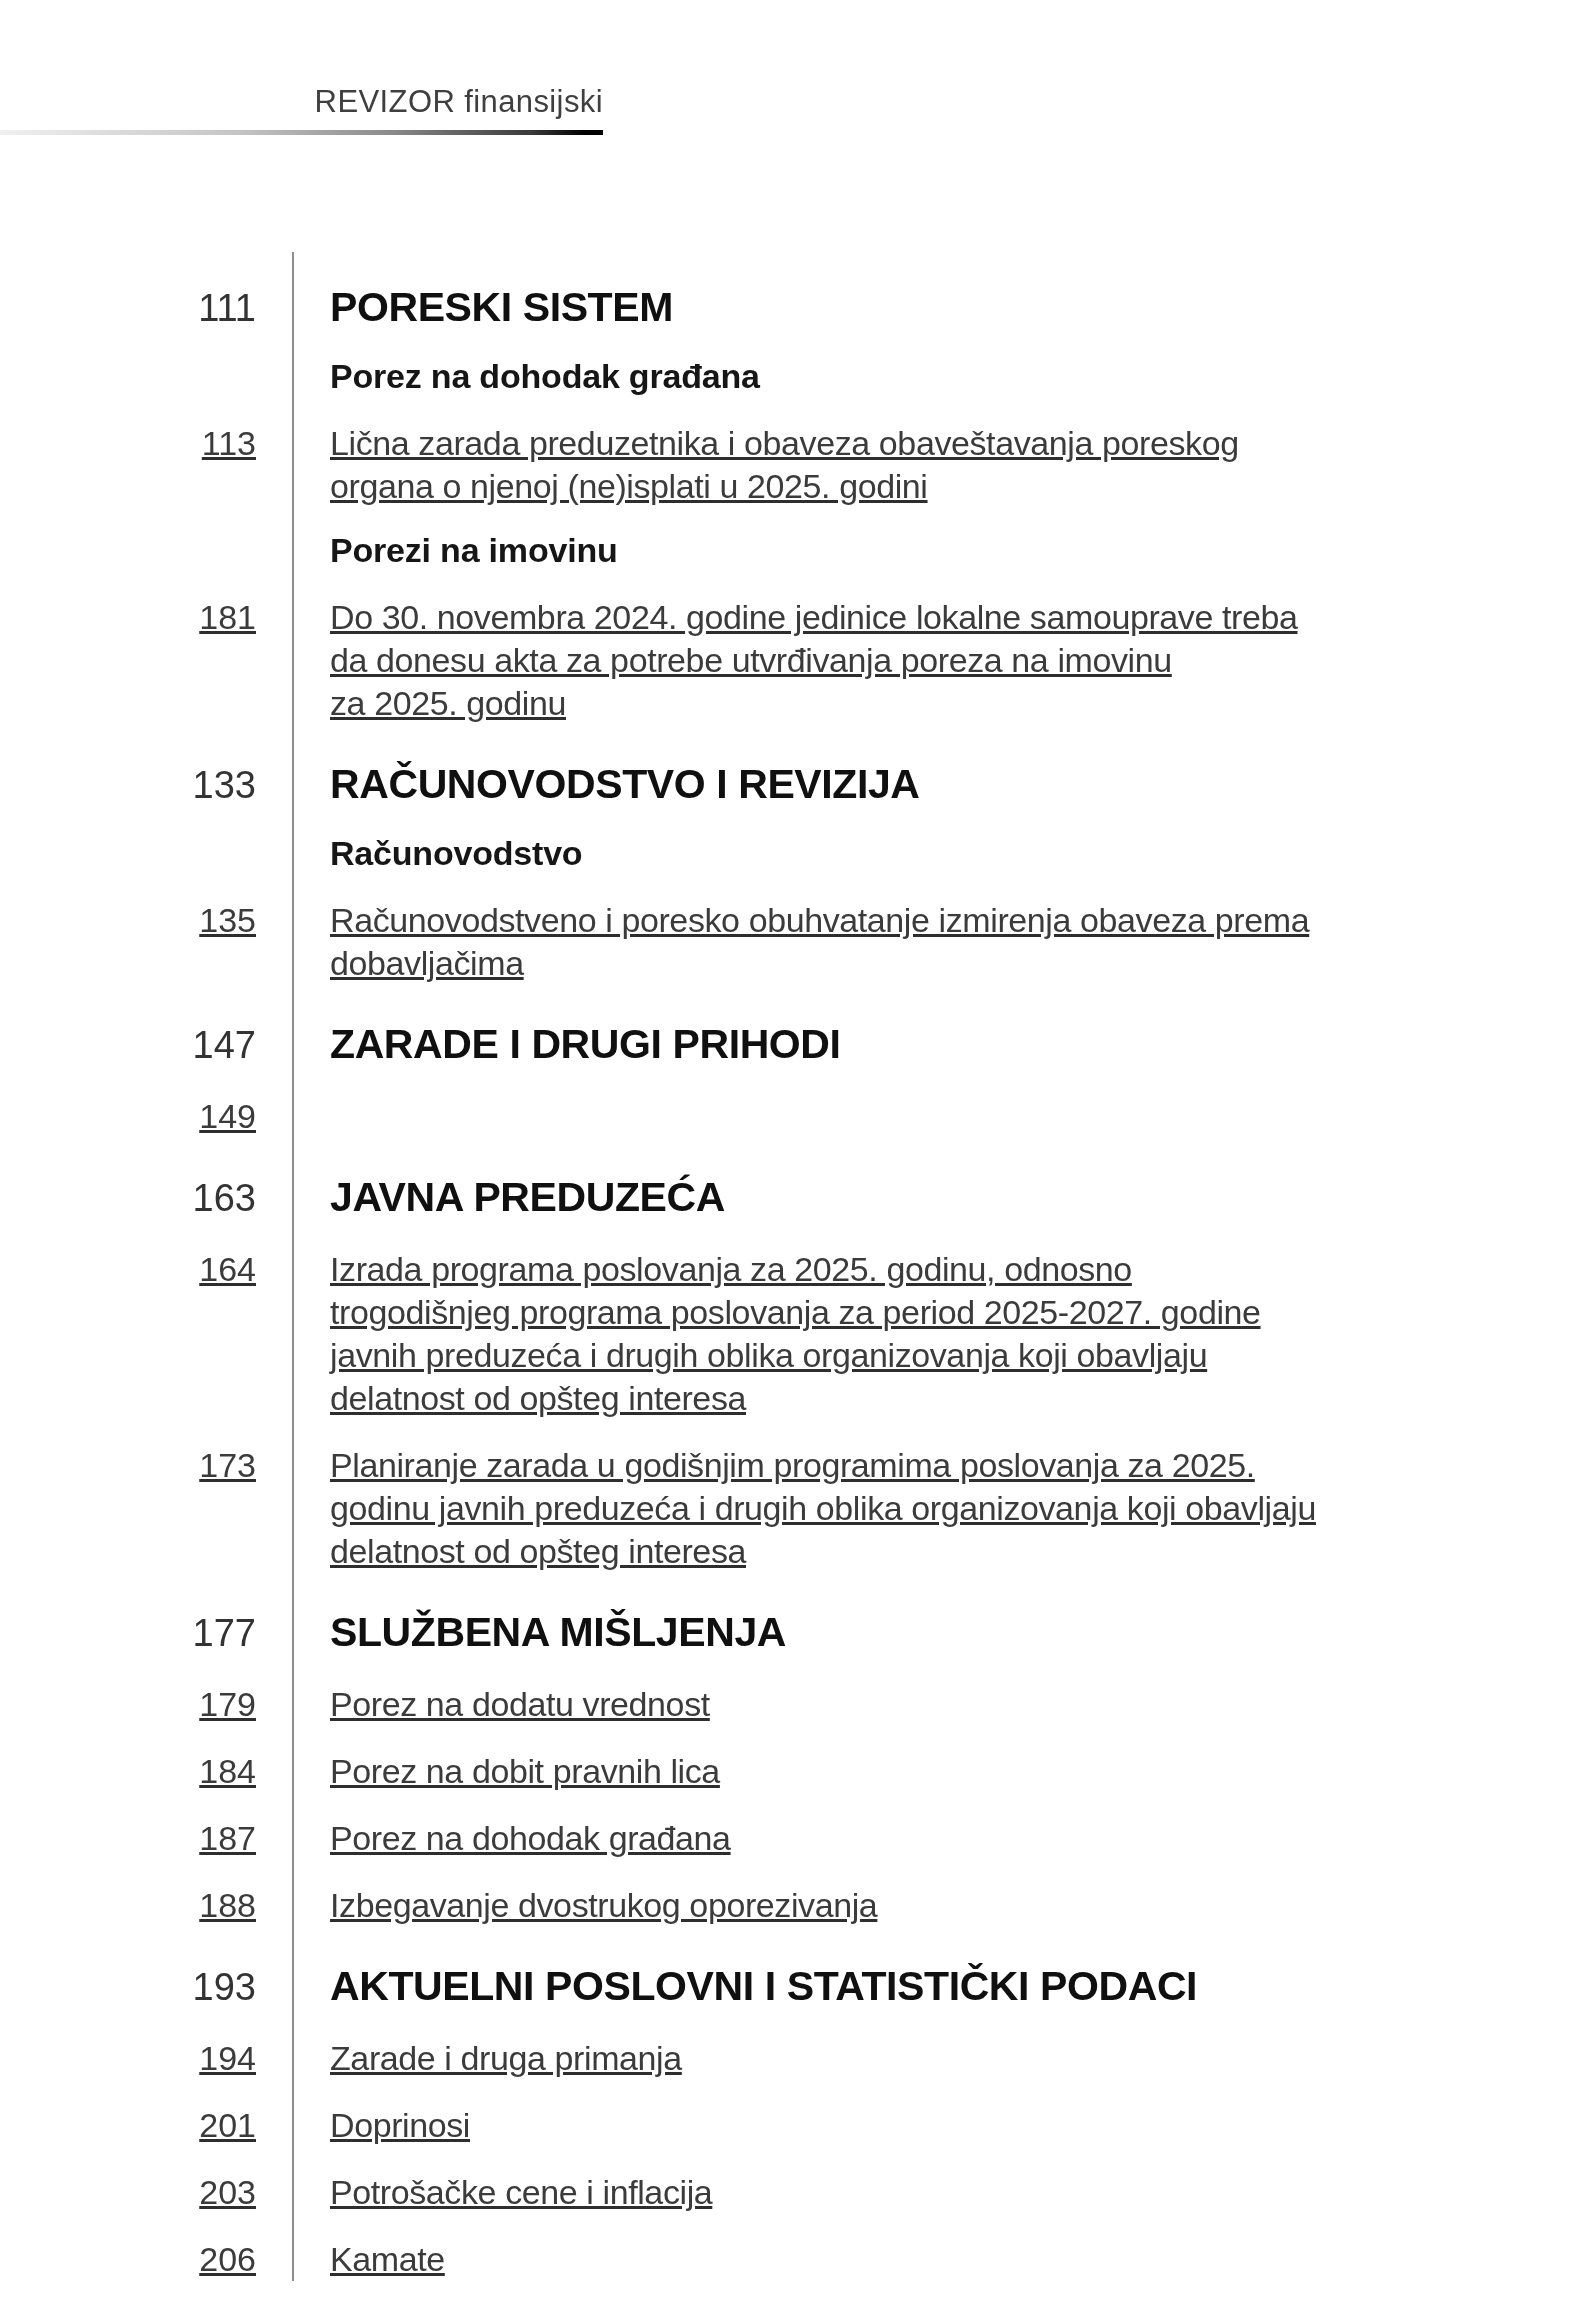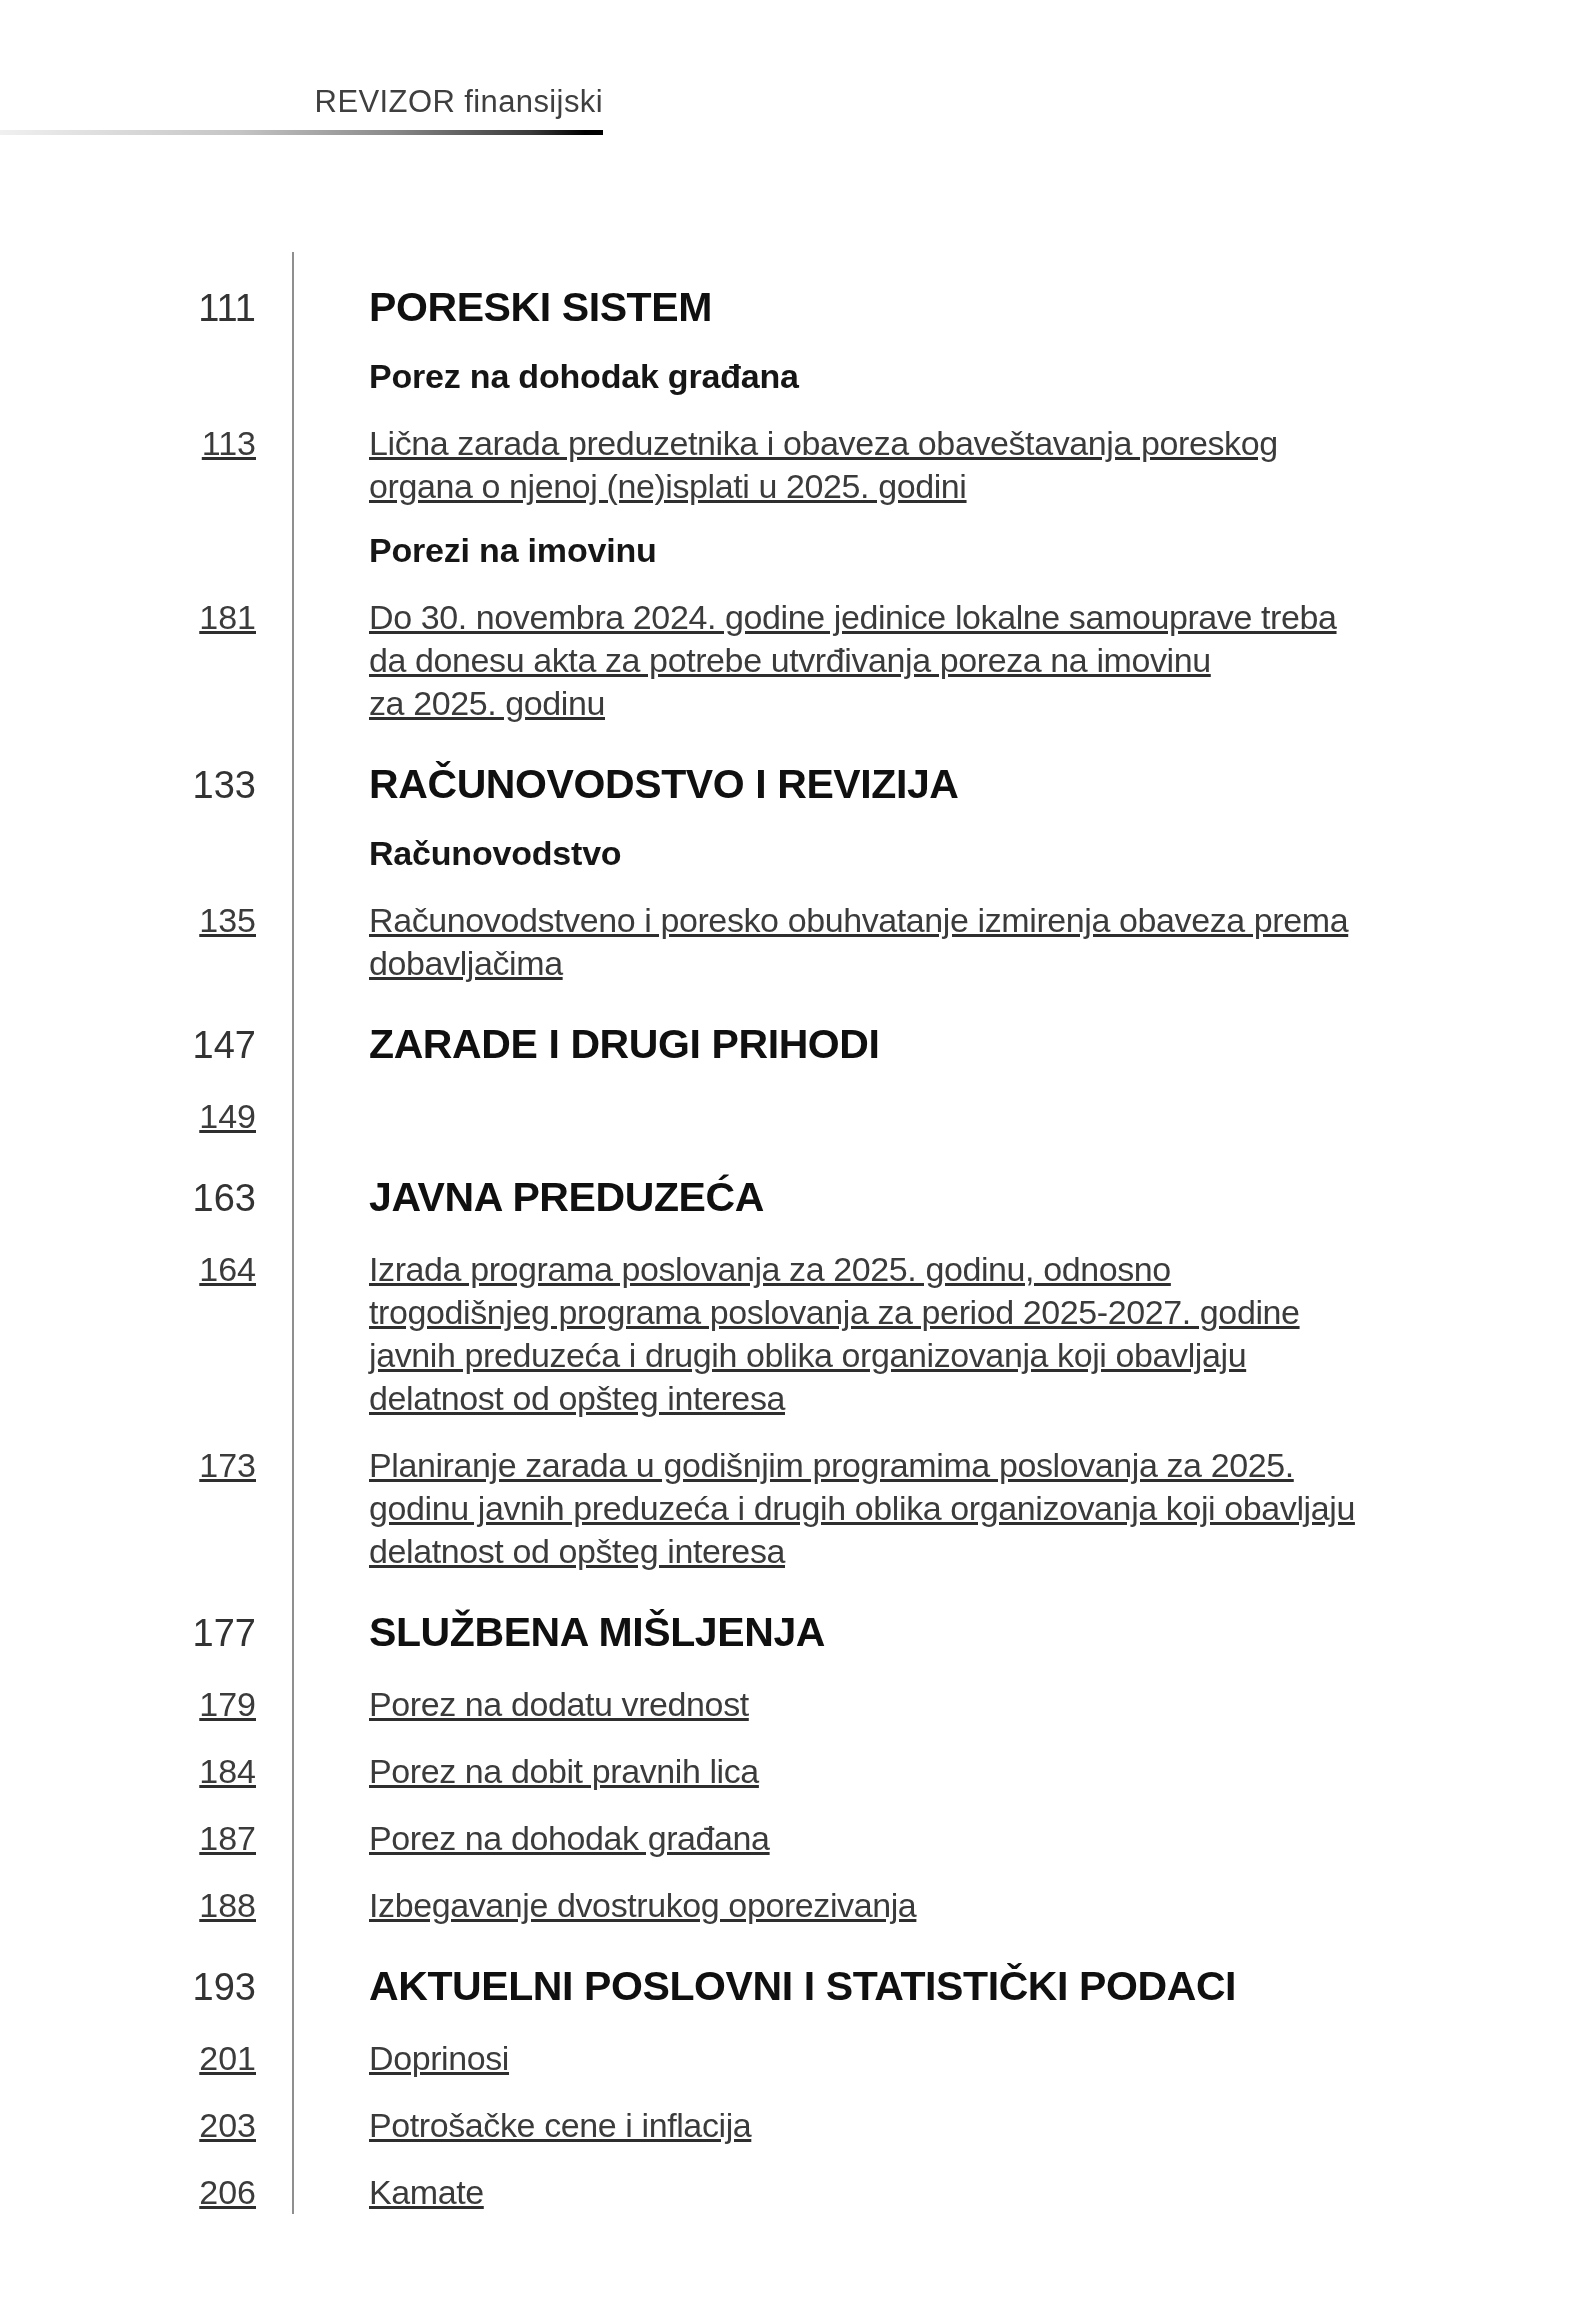--- a/index.html
+++ b/index.html
@@ -48,21 +48,21 @@
     position: absolute;
     left: 292px;
     top: 4.1px;
     bottom: 0;
     width: 1.6px;
     background: #8f8f8f;
   }
   .row {
     display: grid;
     grid-template-columns: 256px 1fr;
-    column-gap: 113px;
+    column-gap: 74px;
     align-items: baseline;
   }
   .num {
     text-align: right;
     white-space: nowrap;
   }
 
   .section-row { margin-top: 34px; }
   .section-row:first-of-type { margin-top: 0; }
   .section-num {
@@ -200,20 +200,24 @@
     <div class="row entry-row">
       <div class="num entry-num">188</div>
       <div class="txt entry-lines">Izbegavanje dvostrukog oporezivanja</div>
     </div>
 
     <div class="row section-row">
       <div class="num section-num">193</div>
       <div class="txt section-title">AKTUELNI POSLOVNI I STATISTIČKI PODACI</div>
     </div>
     <div class="row entry-row">
+      <div class="num entry-num">194</div>
+      <div class="txt entry-lines">Zarade i druga primanja</div>
+    </div>
+    <div class="row entry-row">
       <div class="num entry-num">201</div>
       <div class="txt entry-lines">Doprinosi</div>
     </div>
     <div class="row entry-row">
       <div class="num entry-num">203</div>
       <div class="txt entry-lines">Potrošačke cene i inflacija</div>
     </div>
     <div class="row entry-row">
       <div class="num entry-num">206</div>
       <div class="txt entry-lines">Kamate</div>

